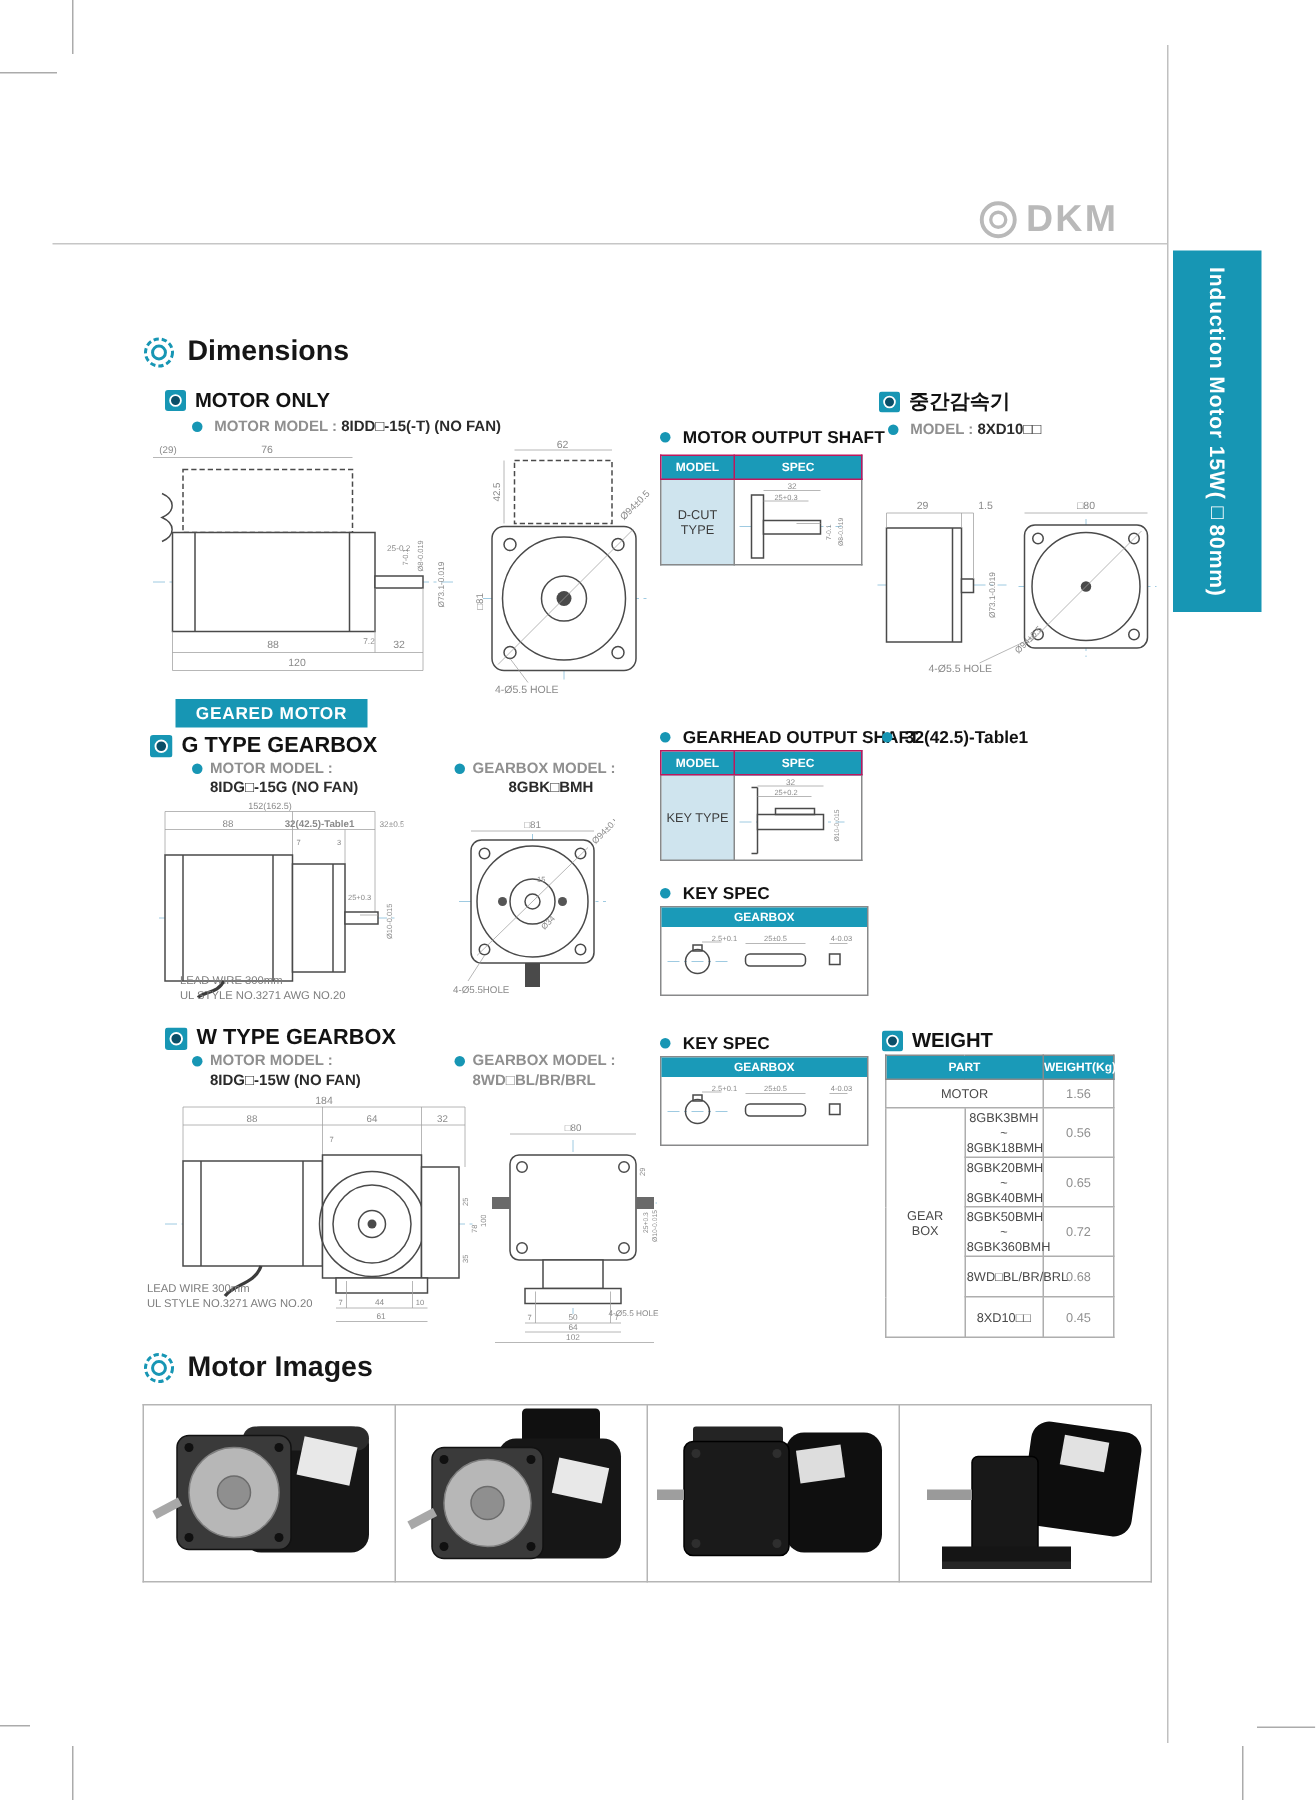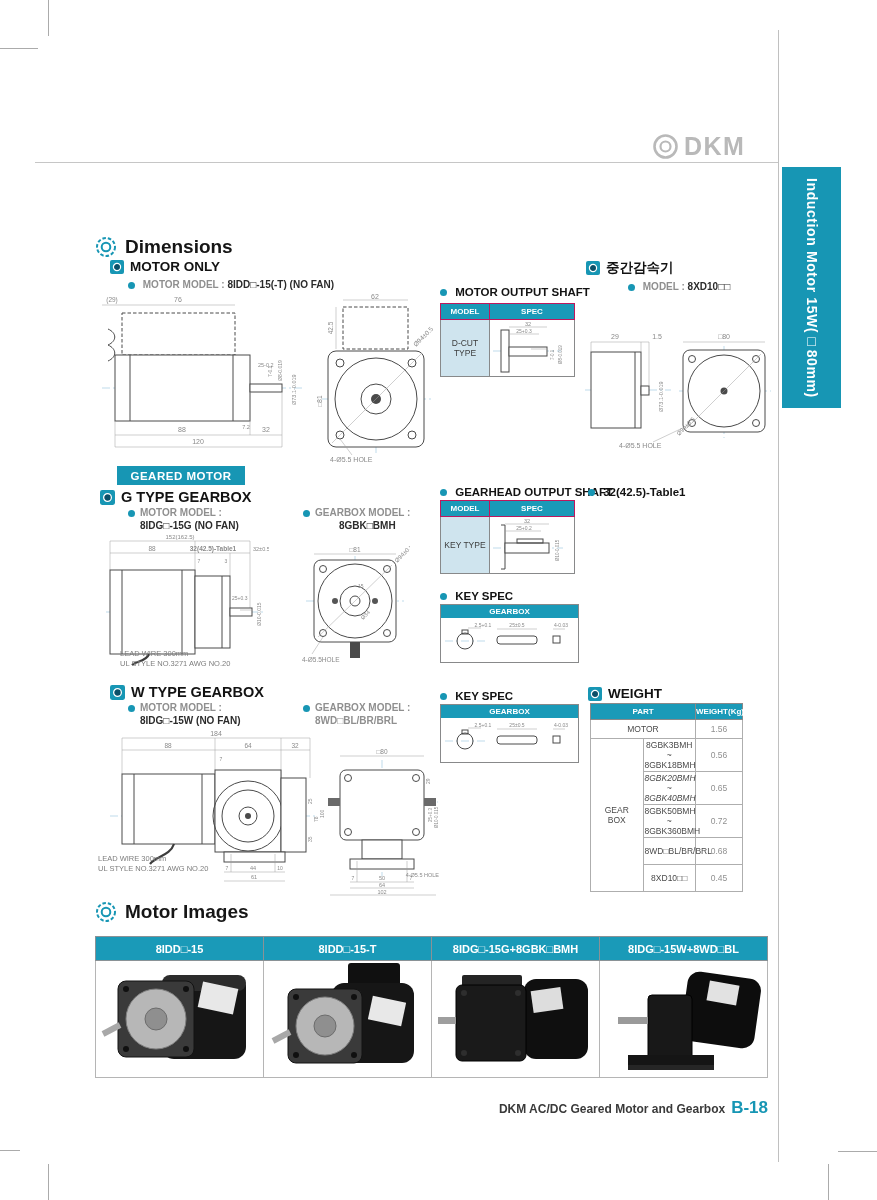--- a/index.html
+++ b/index.html
@@ -70,21 +70,21 @@
       <circle cx="13.5" cy="13.5" r="5" fill="none" stroke="#b9b9b9" stroke-width="2.2"></circle>
     </svg>
     <span>DKM</span>
   </div>
   <div class="mark" style="left:35px;top:162px;width:743px;height:1px;background:#c6c6c6;"></div>
 
   <div class="abs sidetab" style="left:782px;top:167px;width:59px;height:241px;">
     <span>Induction Motor 15W(□80mm)</span>
   </div>
 
-  <div class="abs h1" style="left:95px;top:236px;">
+  <div class="abs h1" style="left:95px;top:224px;">
     <svg width="22" height="22" viewBox="0 0 22 22">
       <circle cx="11" cy="11" r="9" fill="none" stroke="#1796b4" stroke-width="2" stroke-dasharray="3.5 2"></circle>
       <circle cx="11" cy="11" r="4.3" fill="none" stroke="#1796b4" stroke-width="2"></circle>
     </svg>
     <span>Dimensions</span>
   </div>
 
   <div class="abs h2" style="left:110px;top:259px;">
     <svg class="sq" width="14" height="14" viewBox="0 0 14 14">
       <rect width="14" height="14" rx="2" fill="#1796b4"></rect>
@@ -178,21 +178,21 @@
   </tbody>
     </table>
 
   <div class="abs h2" style="left:586px;top:259px;">
     <svg class="sq" width="14" height="14" viewBox="0 0 14 14">
       <rect width="14" height="14" rx="2" fill="#1796b4"></rect>
         <circle cx="7" cy="7" r="3.6" fill="#0b4f68" stroke="#fff" stroke-width="1.2"></circle>
     </svg>
     <span>중간감속기</span>
   </div>
-  <div class="abs mline" style="left:628px;top:281px;">
+  <div class="abs mline" style="left:592px;top:281px;">
     <span class="bul"></span>
     <span class="mlab">MODEL :</span>
     <span class="mval">8XD10□□</span>
   </div>
   <svg class="abs" style="left:583px;top:320px;" width="190" height="132" viewBox="0 0 190 132">
     <g>
       <line class="c" x1="2" y1="70" x2="88" y2="70"></line>
       <line class="c" x1="96" y1="71" x2="188" y2="71"></line>
         <line class="c" x1="141" y1="26" x2="141" y2="118"></line>
       <rect class="pf" x="8" y="32" width="50" height="76"></rect>
@@ -490,21 +490,21 @@
       <td class="val">1.56</td>
     </tr>
     <tr>
       <td rowspan="5" style="width:32px;">GEAR
 BOX</td>
       <td style="height:26px;">8GBK3BMH
 ~ 8GBK18BMH</td>
       <td class="val">0.56</td>
     </tr>
     <tr>
-      <td style="height:26px;font-style:italic;">8GBK20BMH
+      <td style="height:26px;">8GBK20BMH
 ~ 8GBK40BMH</td>
       <td class="val">0.65</td>
     </tr>
     <tr>
       <td style="height:26px;">8GBK50BMH
 ~ 8GBK360BMH</td>
       <td class="val">0.72</td>
     </tr>
     <tr>
       <td style="height:24px;">8WD□BL/BR/BRL</td>
@@ -519,26 +519,20 @@
 
   <div class="abs h1" style="left:95px;top:901px;">
     <svg width="22" height="22" viewBox="0 0 22 22">
       <circle cx="11" cy="11" r="9" fill="none" stroke="#1796b4" stroke-width="2" stroke-dasharray="3.5 2"></circle>
       <circle cx="11" cy="11" r="4.3" fill="none" stroke="#1796b4" stroke-width="2"></circle>
     </svg>
     <span>Motor Images</span>
   </div>
   <table class="abs mi-tb" style="left:95px;top:936px;">
     <tbody>
-        <tr>
-      <th>8IDD□-15</th>
-      <th>8IDD□-15-T</th>
-      <th>8IDG□-15G+8GBK□BMH</th>
-      <th>8IDG□-15W+8WD□BL</th>
-    </tr>
     <tr>
       <td>
         <svg width="160" height="112" viewBox="0 0 160 112">
           <rect x="62" y="14" width="84" height="84" rx="12" fill="#161616"></rect>
           <rect x="62" y="14" width="84" height="16" rx="8" fill="#2c2c2c"></rect>
           <rect x="18" y="20" width="76" height="76" rx="8" fill="#3a3a3a" stroke="#121212"></rect>
           <circle cx="26" cy="28" r="3" fill="#101010"></circle>
               <circle cx="86" cy="28" r="3" fill="#101010"></circle>
           <circle cx="26" cy="88" r="3" fill="#101010"></circle>
               <circle cx="86" cy="88" r="3" fill="#101010"></circle>
@@ -583,18 +577,14 @@
           <rect x="24" y="94" width="86" height="13" fill="#151515"></rect>
           <rect x="24" y="104" width="86" height="5" fill="#262626"></rect>
           <rect x="14" y="56" width="30" height="7" fill="#9a9a9a"></rect>
           <rect x="104" y="22" width="30" height="20" fill="#e2e2e2" transform="rotate(10 119 32)"></rect>
         </svg>
       </td>
     </tr>
   </tbody>
     </table>
 
-  <div class="abs footer" style="left:430px;top:1098px;width:338px;">
-    <span class="ft">DKM AC/DC Geared Motor and Gearbox</span>
-    <span class="fp">B-18</span>
-  </div>
 
 </div>
 
 </body></html>

